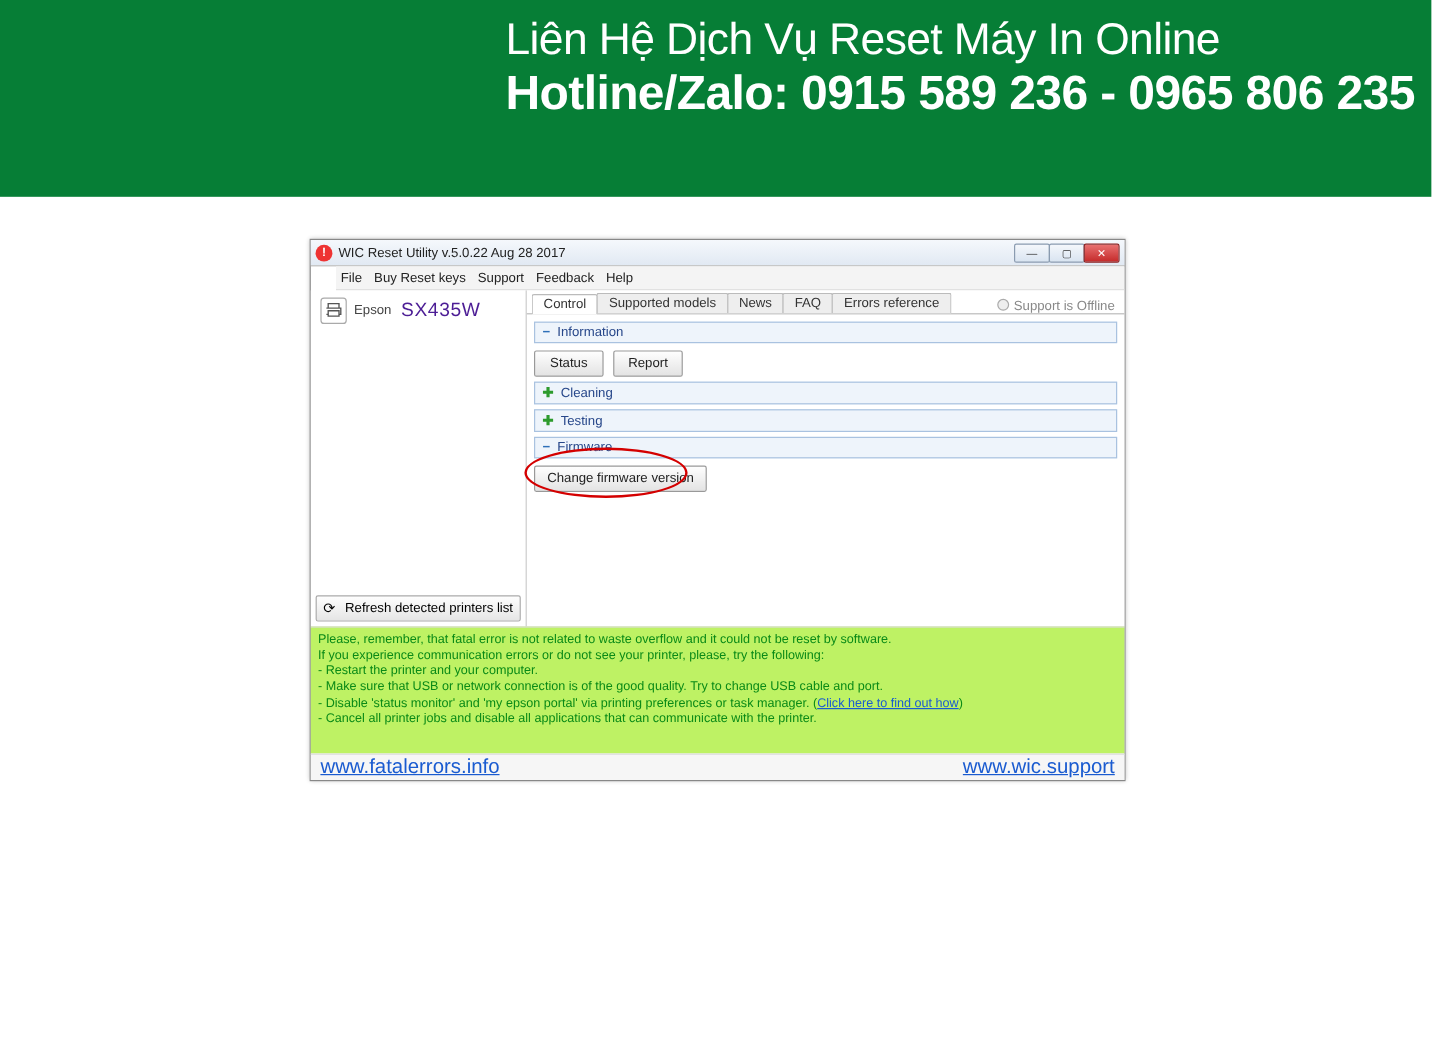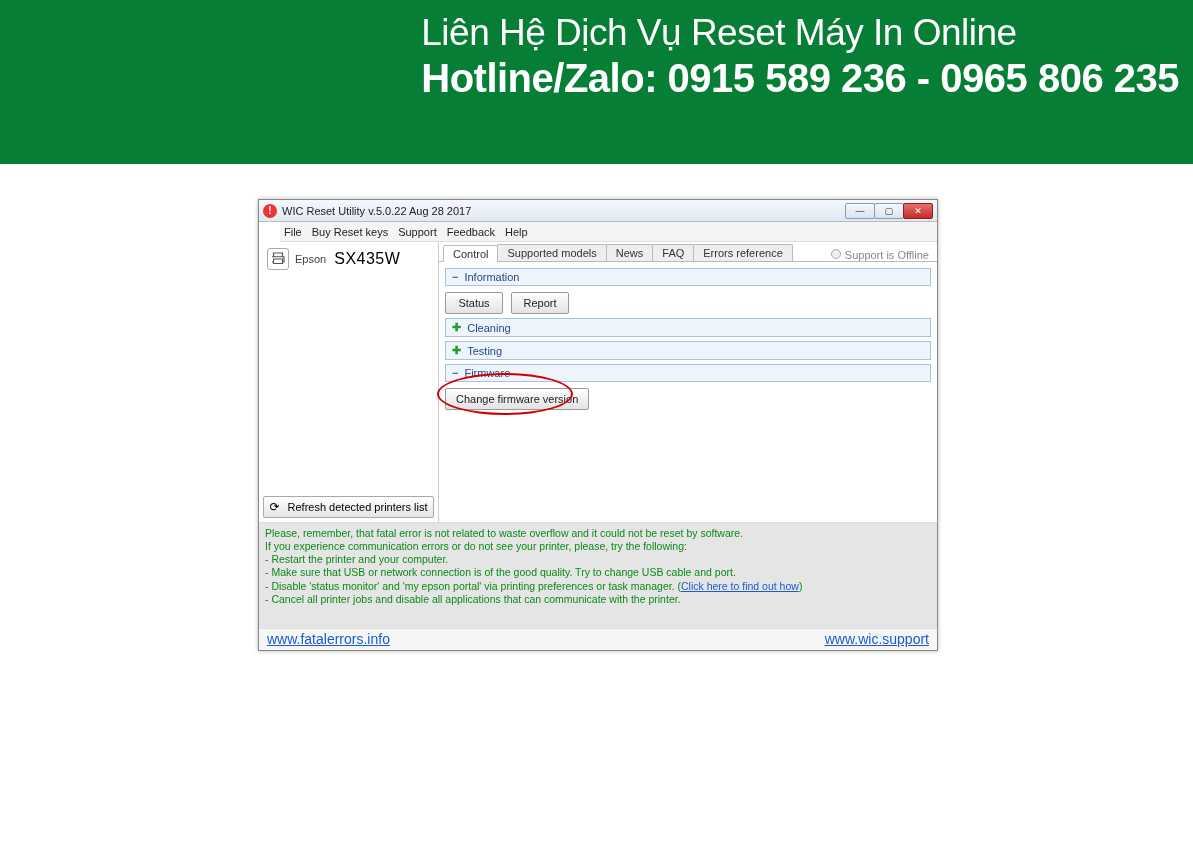--- a/index.html
+++ b/index.html
@@ -25,46 +25,46 @@
   
   .menubar { height: 20px; background: #f4f4f4; border-bottom: 1px solid #ddd; display:flex; align-items:center; padding: 0 4px; font-size: 11px; color:#222;margin-left:21px; }
   .menubar .menu-item { margin-right: 10px; cursor: default; }
 
   
   .app-body { display:flex; background:#fff; }
   .sidebar { width: 180px; border-right: 1px solid #ccc; display:flex; flex-direction:column; }
   .printer-entry { display:flex; align-items:center; padding: 6px 8px; font-size: 11px; gap:6px; }
   .printer-icon { width:22px; height:22px; border:1px solid #aaa; border-radius:3px; display:flex; align-items:center; justify-content:center; font-size:13px; color:#555; }
   .printer-brand { color:#444; }
-  .printer-model { font-size:16px; color:#000000; margin-left:2px; letter-spacing:0.5px; }
+  .printer-model { font-size:16px; color:#4c1d95; margin-left:2px; letter-spacing:0.5px; }
   .sidebar-spacer { flex:1; }
   .refresh-btn { margin: 4px; height:22px; border:1px solid #aaa; background:linear-gradient(#fefefe,#e5e5e5); font-size:11px; display:flex; align-items:center; justify-content:center; gap:8px; cursor:pointer; border-radius:2px; }
   .refresh-icon { font-size:12px; }
 
   .content-area { flex:1; display:flex; flex-direction:column; }
   .tabbar { height:20px; display:flex; align-items:flex-end; padding: 2px 4px 0; font-size:11px; color:#333; border-bottom:1px solid #bbb; position:relative; }
   .tab { padding: 2px 9px; border:1px solid #bbb; border-bottom:none; background:#eee; margin-right:-1px; border-radius:2px 2px 0 0; cursor:default; }
   .tab.active { background:#fff; position:relative; top:1px; }
   .support-offline { margin-left:auto; font-size:11px; color:#888; display:flex; align-items:flex-start; gap:4px; padding-right:4px; }
   .support-offline .dot { width:10px; height:10px; border-radius:50%; border:1px solid #aaa; background:#eee; }
 
   .panel-area { padding: 4px 6px 10px; min-height: 260px; font-size:11px; }
   .section-header { border:1px solid #a9c2e0; background:#eef4fb; padding:2px 6px; margin-top:2px; display:flex; align-items:center; gap:6px; color:#27478a; }
   .section-header .toggle-icon { color:#2d6fb8; font-weight:bold; }
   .section-buttons { display:flex; gap:8px; padding:6px 0 2px; }
   .app-btn { min-width:58px; height:22px; padding:0 10px; border:1px solid #999; border-radius:2px; background:linear-gradient(#fefefe,#e3e3e3); font-size:11px; display:inline-flex; align-items:center; justify-content:center; cursor:pointer; color:#222; }
 
   .highlight-ring { position:absolute; border:2.5px solid #d40000; border-radius:50%/50%; width:136px; height:42px; pointer-events:none; }
 
   
-  .help-text { background:#e5e5e5; border-top:1px solid #ddd; padding:4px 6px 2px; font-size:10.5px; line-height:1.25; color:#0a8a17; }
+  .help-text { background:#bef264; border-top:1px solid #ddd; padding:4px 6px 2px; font-size:10.5px; line-height:1.25; color:#0a8a17; }
   .help-text a { color:#1a5bd0; text-decoration:underline; }
 
   
-  .footer-links { border-top:1px solid #ddd; height:22px; display:flex; align-items:center; justify-content:space-between; padding:0 8px; font-size:14px; background:#f6f6f6; }
+  .footer-links { border-top:1px solid #ddd; height:22px; display:flex; align-items:center; justify-content:space-between; padding:0 8px; font-size:17px; background:#f6f6f6; }
   .footer-links a { color:#1a5bd0; text-decoration:underline; }
 </style>
 </head>
 <body>
 
 <div class="banner">
   <div class="banner-text">
     <div class="banner-line1">Liên Hệ Dịch Vụ Reset Máy In Online</div>
     <div class="banner-line2">Hotline/Zalo: 0915 589 236 - 0965 806 235</div>
   </div>

